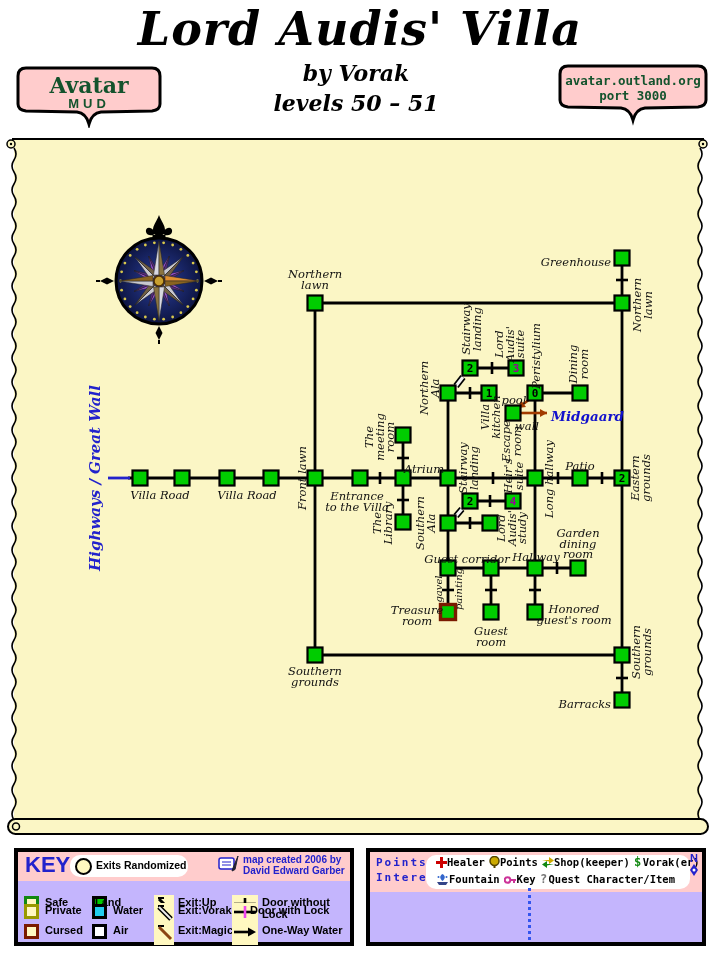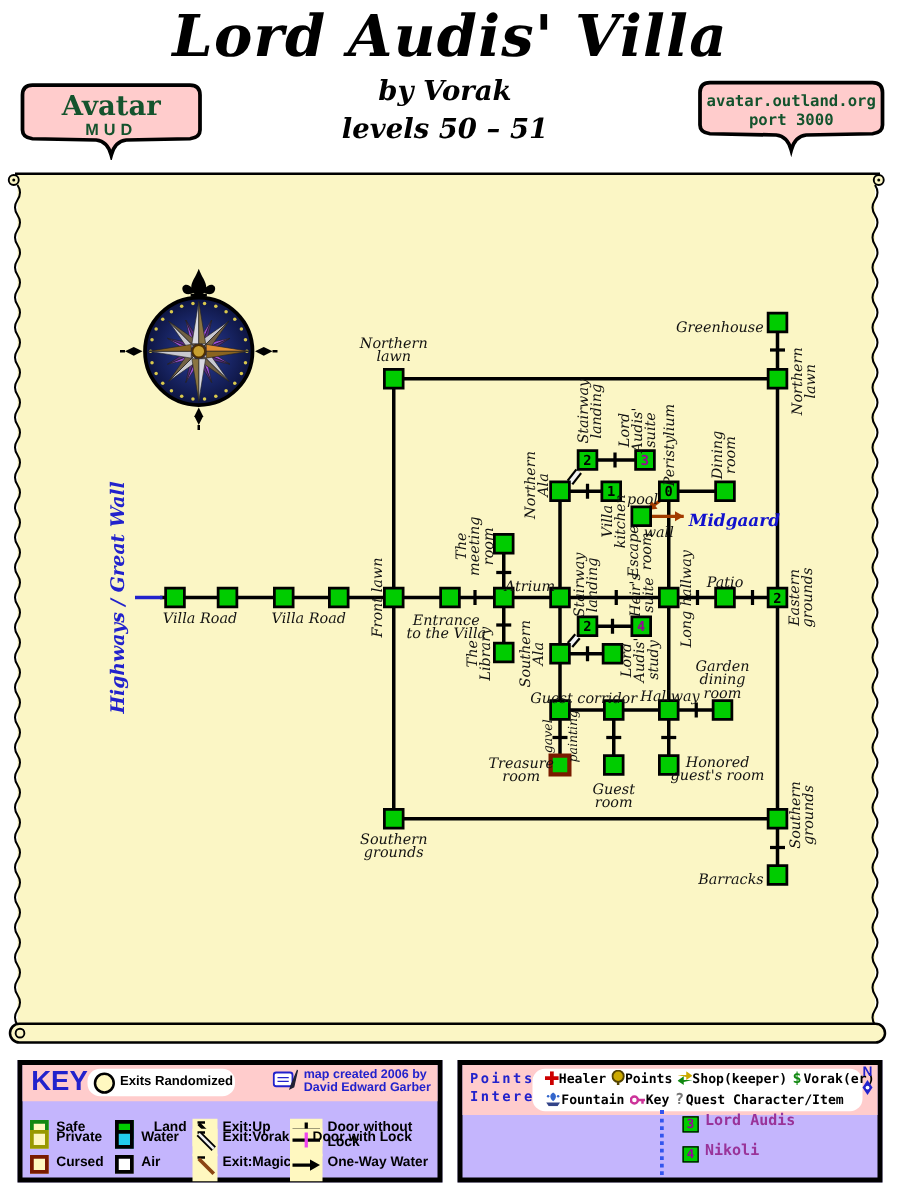--- a/index.html
+++ b/index.html
@@ -446,21 +446,21 @@
           </svg>
       </span>
       <span>map created 2006 by</span><br>
       <span>David Edward Garber</span>
     </div>
     <div class="keygrid" id="keygrid">
         <div class="krow" style="top: 2px; margin-top: 12px;">
           <span class="kicon" style="left: 6px; top: 1px; background: rgb(255, 248, 192); border: 3px solid rgb(17, 136, 17);"></span>
           <span class="klab" style="left: 27px;">Safe</span>
           <span class="kicon" style="left: 74px; top: 1px; background: rgb(0, 204, 0); border: 3px solid rgb(0, 0, 0);"></span>
-          <span class="klab" style="left: 105px;">Land</span>
+          <span class="klab" style="left: 77px;">Land</span>
           <span class="exitbox" style="left: 136px; top: 0px;"><svg width="20" height="18">
               <line x1="4" y1="3" x2="10" y2="3" stroke="#000" stroke-width="2"></line>
               <line x1="5" y1="4" x2="17" y2="16" stroke="#000" stroke-width="3"></line>
             </svg></span>
           <span class="klab" style="left: 160px;">Exit:Up</span>
           <span class="doorbox" style="left: 214px; top: 0px;"><svg width="26" height="18">
               <line x1="2" y1="9" x2="24" y2="9" stroke="#000" stroke-width="2.6"></line>
               <line x1="13" y1="3" x2="13" y2="15" stroke="#000" stroke-width="2.6"></line>
             </svg></span>
           <span class="klab" style="left: 244px;">Door without Lock</span>
@@ -532,19 +532,15 @@
             </svg></span><span>Quest Character/Item</span></div>
     </div>
     <div class="minicompass">
       <span>N</span><br>
       <svg width="12" height="14">
           <polygon points="6,1 10,7 6,13 2,7" fill="#2222CC"></polygon>
           <circle cx="6" cy="7" r="1.5" fill="#fff"></circle>
         </svg>
     </div>
     <div class="dotdiv"></div>
-    <div class="poilist rightlist" id="poiRight" style="left:176px;top:37px;">
-        <div class="item"><span class="numsq alt">3</span><span>Lord Audis</span></div>
-        <div class="item"><span class="numsq alt">4</span><span>Nikoli</span></div>
-      </div>
   </div>
 
 </div>
 
 </body></html>

